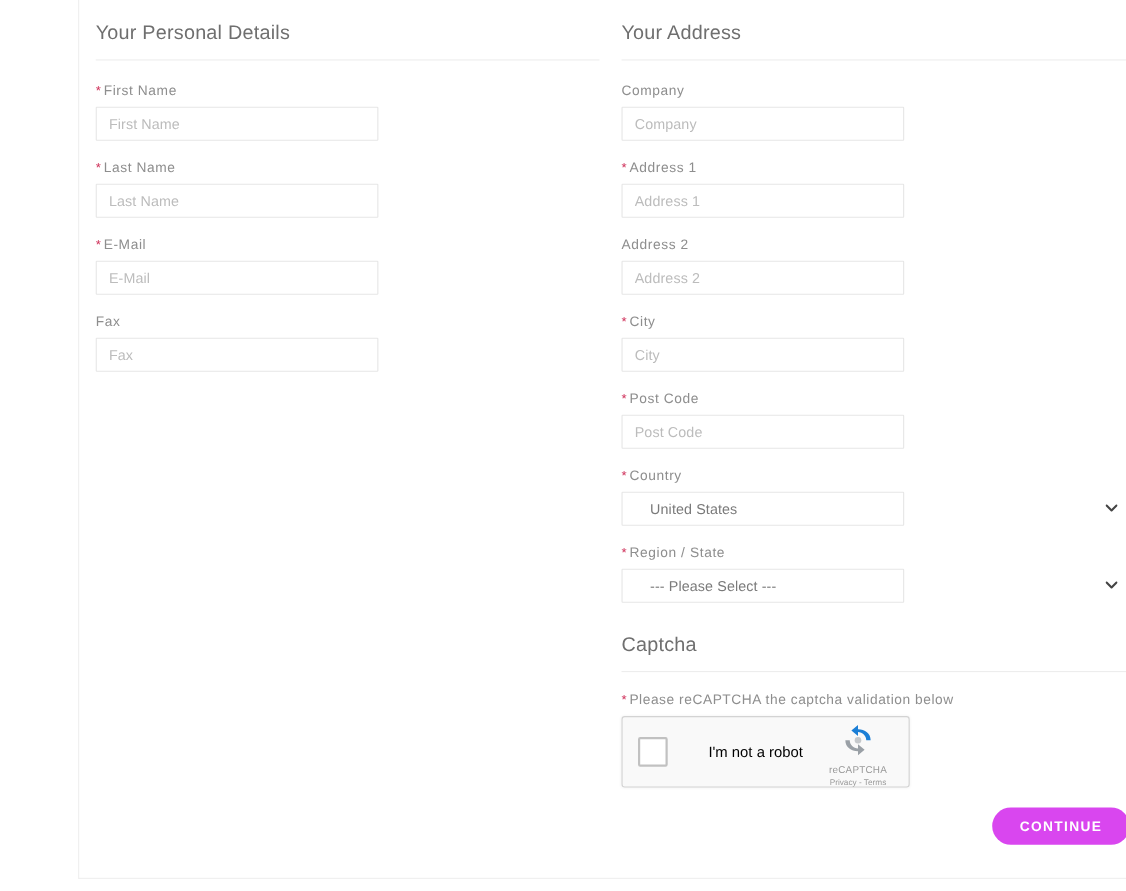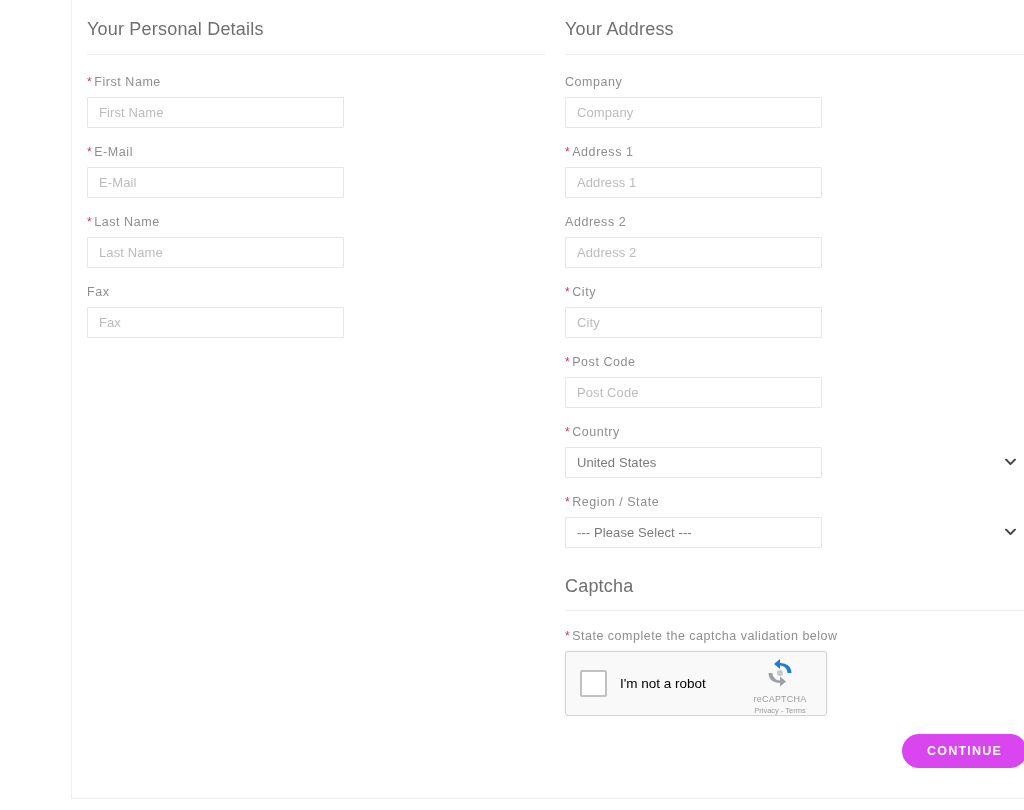--- a/index.html
+++ b/index.html
@@ -104,21 +104,21 @@
   .col-right .form-control { width: 257px; }
 
   
   .select-wrap {
     position: relative;
     width: 462px;
   }
   select.form-control {
     width: 462px;
     height: 31px;
-    padding: 3px 26px 3px 11px;
+    padding: 3px 26px 3px 25px;
     appearance: none;
     -webkit-appearance: none;
     -moz-appearance: none;
     color: #7a7a7a;
     background: #ffffff;
     cursor: pointer;
   }
   .select-chevron {
     position: absolute;
     right: 11px;
@@ -141,20 +141,21 @@
   .recaptcha-box {
     width: 262px;
     height: 65px;
     background: #f9f9f9;
     border: 1px solid #d3d3d3;
     border-radius: 3px;
     display: flex;
     align-items: center;
     position: relative;
     box-shadow: 0 0 3px rgba(0,0,0,.06);
+    gap: 24px;
   }
   .recaptcha-check {
     width: 27px;
     height: 27px;
     margin-left: 14px;
     background: #ffffff;
     border: 2px solid #c1c1c1;
     border-radius: 2px;
     flex: 0 0 auto;
     cursor: pointer;
@@ -225,30 +226,30 @@
 
         <div class="form-group">
           <label class="control-label">
             <span class="req">*</span><span>First Name</span>
           </label>
           <input class="form-control" type="text" placeholder="First Name" style="">
         </div>
 
         <div class="form-group">
           <label class="control-label">
+            <span class="req">*</span><span>Last Name</span>
+          </label>
+          <input class="form-control" type="text" placeholder="Last Name" style="">
+        </div>
+
+        <div class="form-group">
+          <label class="control-label">
             <span class="req">*</span><span>E-Mail</span>
           </label>
           <input class="form-control" type="text" placeholder="E-Mail" style="">
-        </div>
-
-        <div class="form-group">
-          <label class="control-label">
-            <span class="req">*</span><span>Last Name</span>
-          </label>
-          <input class="form-control" type="text" placeholder="Last Name" style="">
         </div>
 
 
         <div class="form-group">
           <label class="control-label">
             <span>Fax</span>
           </label>
           <input class="form-control" type="text" placeholder="Fax" style="">
         </div>
       </div>
@@ -319,21 +320,21 @@
               <svg width="11" height="7" viewBox="0 0 11 7" xmlns="http://www.w3.org/2000/svg">
                 <path d="M1 1 L5.5 5.6 L10 1" fill="none" stroke="#444444" stroke-width="1.9" stroke-linecap="round" stroke-linejoin="round"></path>
               </svg>
             </span>
           </div>
         </div>
 
         <h2 class="legend legend-captcha">Captcha</h2>
 
         <label class="captcha-note">
-          <span class="req">*</span><span>State complete the captcha validation below</span>
+          <span class="req">*</span><span>Please reCAPTCHA the captcha validation below</span>
         </label>
 
         <div class="recaptcha-box">
           <div class="recaptcha-check"></div>
           <span class="recaptcha-label">I'm not a robot</span>
           <div class="recaptcha-brand">
             <span class="recaptcha-logo">
               <svg width="32" height="32" viewBox="0 0 64 64" xmlns="http://www.w3.org/2000/svg">
                 <path d="M32 10 L32 2 L20 12 L32 22 L32 15 C40.2 15 47 21.8 47 30 L55 30 C55 17.3 44.7 10 32 10 Z" fill="#1c7fd6"></path>
                 <path d="M32 45 C23.8 45 17 38.2 17 30 L9 30 C9 42.7 19.3 50 32 50 L32 57 L44 47 L32 37 Z" fill="#9aa0a6"></path>

